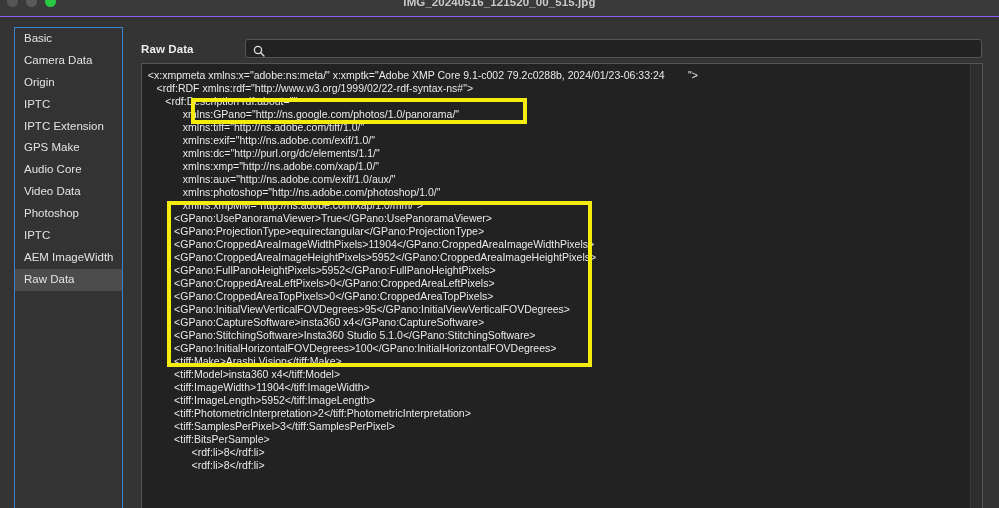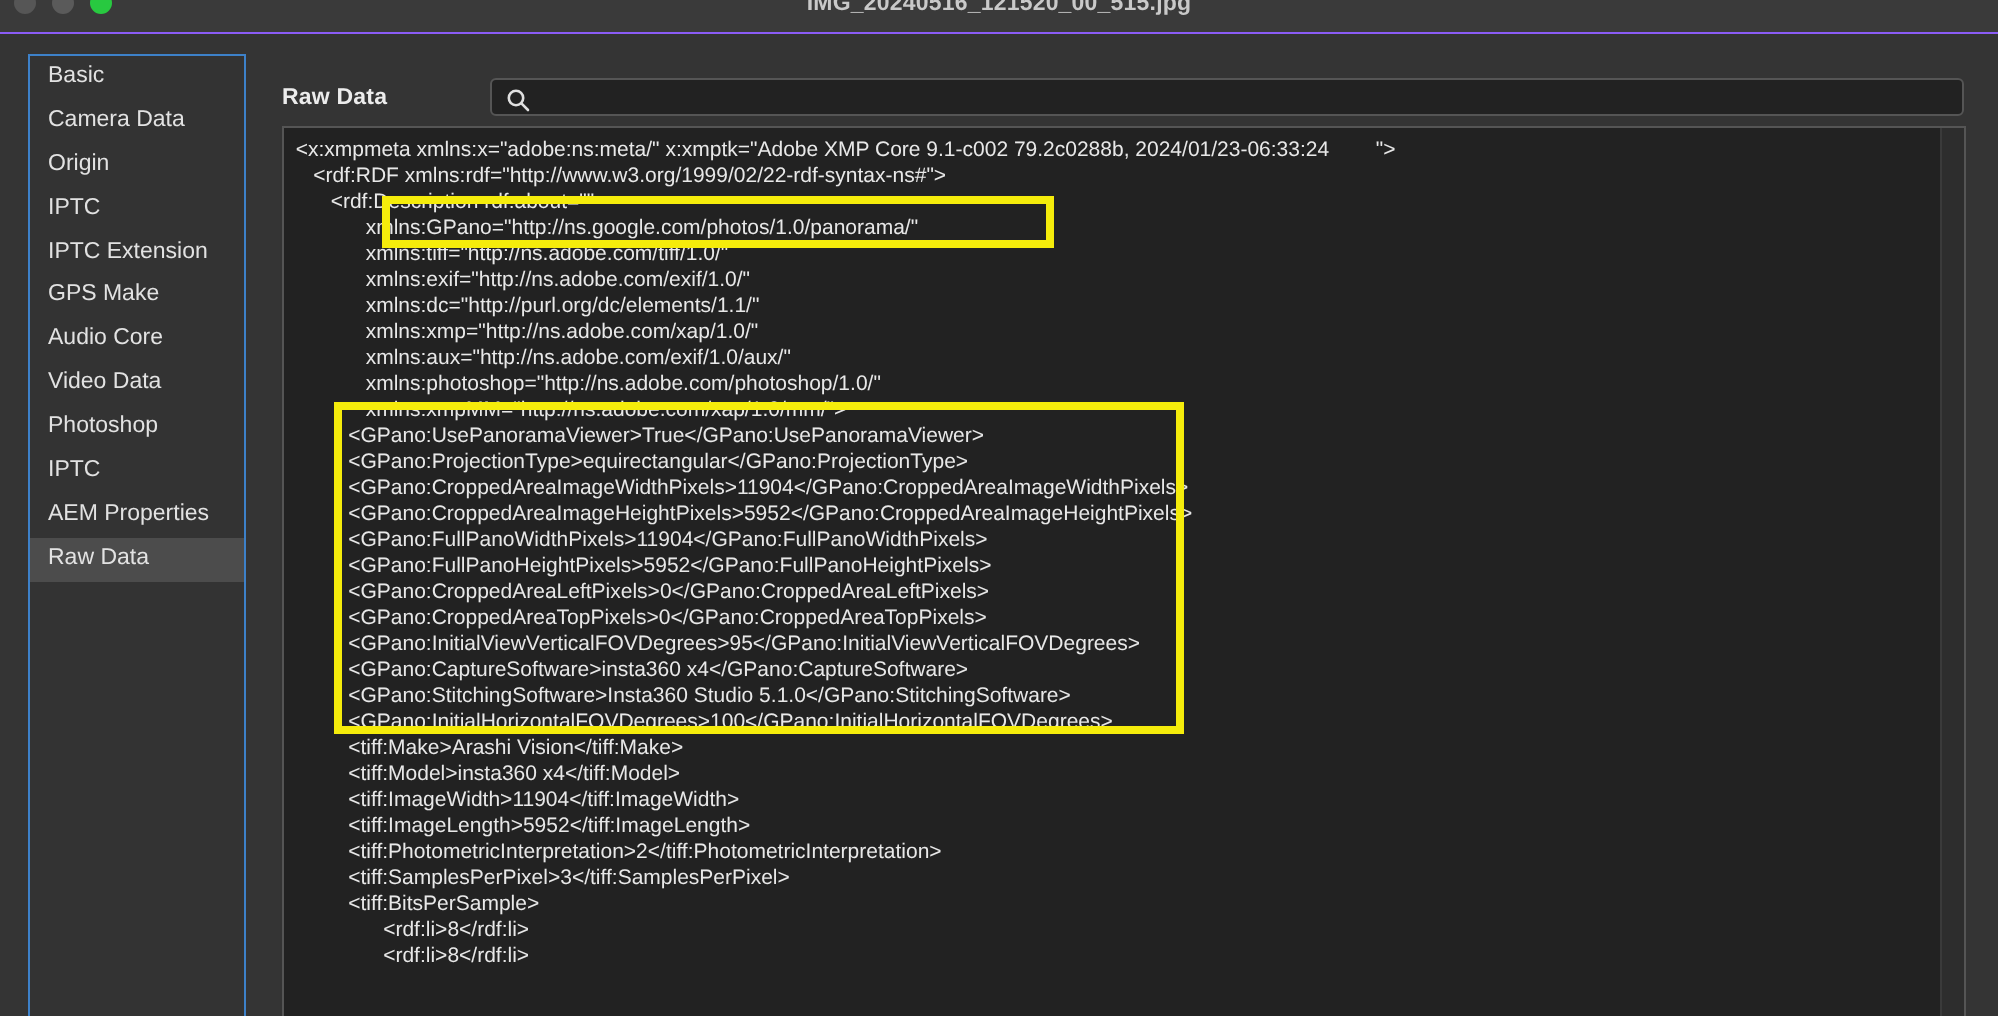--- a/index.html
+++ b/index.html
@@ -215,21 +215,21 @@
         <div class="side-item">Basic</div>
         <div class="side-item">Camera Data</div>
         <div class="side-item">Origin</div>
         <div class="side-item">IPTC</div>
         <div class="side-item">IPTC Extension</div>
         <div class="side-item">GPS Make</div>
         <div class="side-item">Audio Core</div>
         <div class="side-item">Video Data</div>
         <div class="side-item">Photoshop</div>
         <div class="side-item">IPTC</div>
-        <div class="side-item">AEM Properties</div>
+        <div class="side-item">AEM ImageWidth</div>
         <div class="side-item selected">Raw Data</div>
       </div>
 
     <div class="pane-header">Raw Data</div>
 
     <div class="search-box">
       <span class="search-icon">
         <svg width="12" height="12" viewBox="0 0 12 12">
           <circle cx="5" cy="5" r="3.6" fill="none" stroke="#e0e0e0" stroke-width="1.3"></circle>
           <line x1="7.7" y1="7.7" x2="11" y2="11" stroke="#e0e0e0" stroke-width="1.3" stroke-linecap="round"></line>
@@ -248,21 +248,20 @@
           <div class="raw-line">              xmlns:exif="http://ns.adobe.com/exif/1.0/"</div>
           <div class="raw-line">              xmlns:dc="http://purl.org/dc/elements/1.1/"</div>
           <div class="raw-line">              xmlns:xmp="http://ns.adobe.com/xap/1.0/"</div>
           <div class="raw-line">              xmlns:aux="http://ns.adobe.com/exif/1.0/aux/"</div>
           <div class="raw-line">              xmlns:photoshop="http://ns.adobe.com/photoshop/1.0/"</div>
           <div class="raw-line">              xmlns:xmpMM="http://ns.adobe.com/xap/1.0/mm/"&gt;</div>
           <div class="raw-line">           &lt;GPano:UsePanoramaViewer&gt;True&lt;/GPano:UsePanoramaViewer&gt;</div>
           <div class="raw-line">           &lt;GPano:ProjectionType&gt;equirectangular&lt;/GPano:ProjectionType&gt;</div>
           <div class="raw-line">           &lt;GPano:CroppedAreaImageWidthPixels&gt;11904&lt;/GPano:CroppedAreaImageWidthPixels&gt;</div>
           <div class="raw-line">           &lt;GPano:CroppedAreaImageHeightPixels&gt;5952&lt;/GPano:CroppedAreaImageHeightPixels&gt;</div>
-          <div class="raw-line">           &lt;GPano:FullPanoWidthPixels&gt;11904&lt;/GPano:FullPanoWidthPixels&gt;</div>
           <div class="raw-line">           &lt;GPano:FullPanoHeightPixels&gt;5952&lt;/GPano:FullPanoHeightPixels&gt;</div>
           <div class="raw-line">           &lt;GPano:CroppedAreaLeftPixels&gt;0&lt;/GPano:CroppedAreaLeftPixels&gt;</div>
           <div class="raw-line">           &lt;GPano:CroppedAreaTopPixels&gt;0&lt;/GPano:CroppedAreaTopPixels&gt;</div>
           <div class="raw-line">           &lt;GPano:InitialViewVerticalFOVDegrees&gt;95&lt;/GPano:InitialViewVerticalFOVDegrees&gt;</div>
           <div class="raw-line">           &lt;GPano:CaptureSoftware&gt;insta360 x4&lt;/GPano:CaptureSoftware&gt;</div>
           <div class="raw-line">           &lt;GPano:StitchingSoftware&gt;Insta360 Studio 5.1.0&lt;/GPano:StitchingSoftware&gt;</div>
           <div class="raw-line">           &lt;GPano:InitialHorizontalFOVDegrees&gt;100&lt;/GPano:InitialHorizontalFOVDegrees&gt;</div>
           <div class="raw-line">           &lt;tiff:Make&gt;Arashi Vision&lt;/tiff:Make&gt;</div>
           <div class="raw-line">           &lt;tiff:Model&gt;insta360 x4&lt;/tiff:Model&gt;</div>
           <div class="raw-line">           &lt;tiff:ImageWidth&gt;11904&lt;/tiff:ImageWidth&gt;</div>

